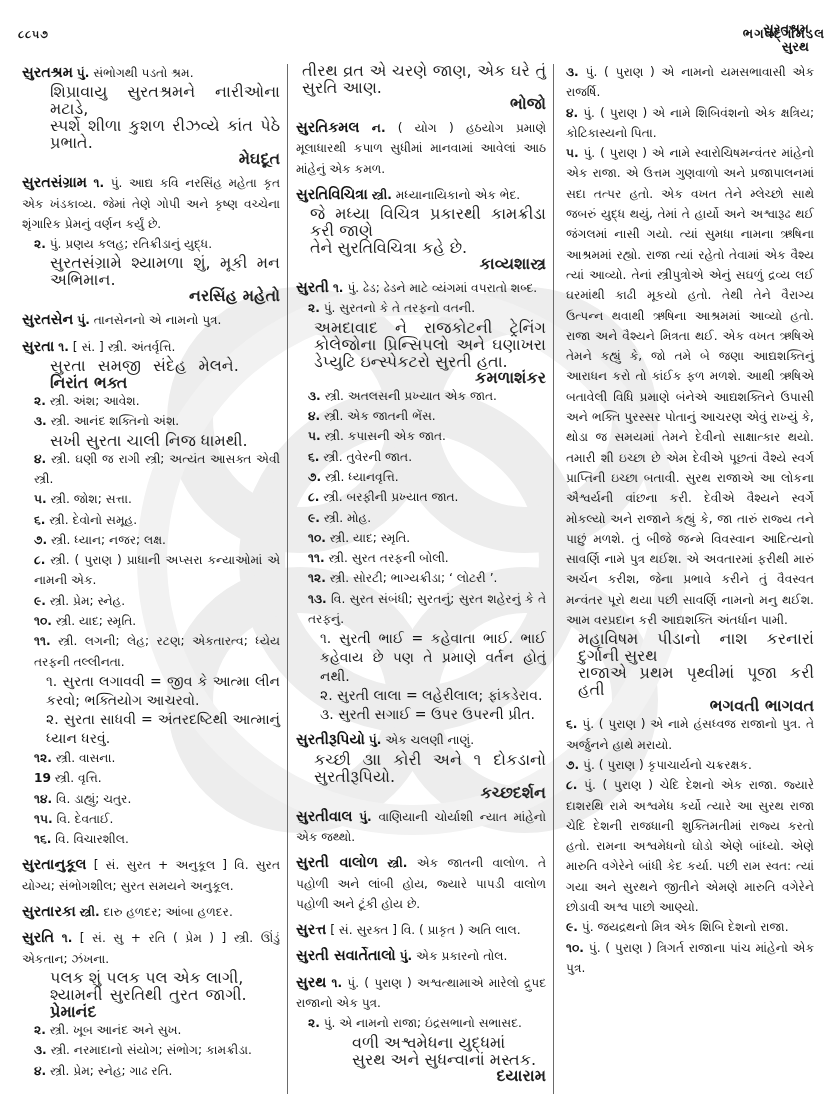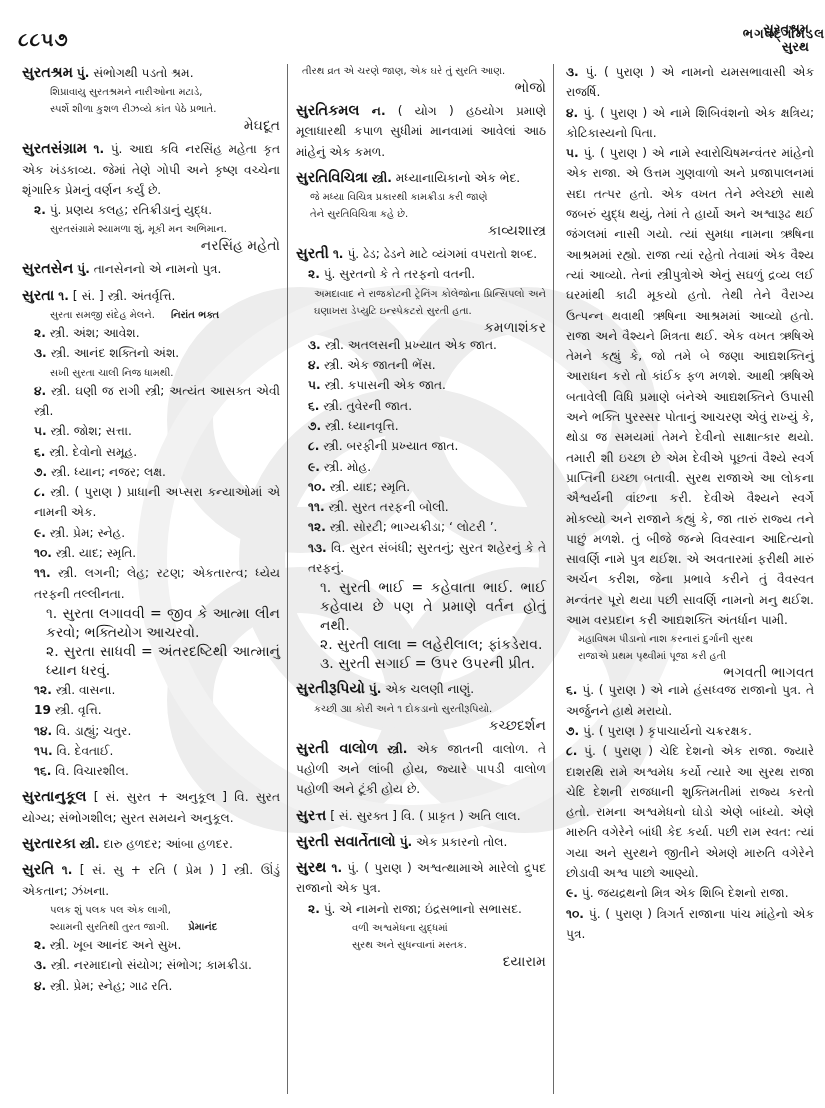--- a/index.html
+++ b/index.html
@@ -4,42 +4,42 @@
 <style>
   html, body { margin: 0; padding: 0; }
   body {
     width: 825px; height: 1108px; overflow: hidden;
     background: #ffffff; color: #141414;
     font-family: "DejaVu Sans", "Liberation Sans", sans-serif;
     position: relative;
   }
   .watermark { position: absolute; left: 0; top: 0; width: 825px; height: 1108px; pointer-events: none; z-index: 0; }
   .page-header { position: absolute; top: 14px; left: 0; width: 825px; height: 44px; z-index: 1; }
-  .page-number { position: absolute; left: 18px; top: 14px; font-size: 19px; font-weight: bold; letter-spacing: 1px; }
+  .page-number { position: absolute; left: 18px; top: 14px; font-size: 11px; font-weight: bold; letter-spacing: 1px; }
   .page-title { position: absolute; left: 0; width: 825px; top: 12px; text-align: right; font-size: 13px; font-weight: bold; letter-spacing: 1px; }
   .guide-words { position: absolute; right: 16px; top: 6px; text-align: right; font-size: 13px; font-weight: bold; line-height: 18px; }
 
   .columns { position: absolute; top: 62px; left: 0; width: 825px; height: 1040px; z-index: 1; }
   .col { position: absolute; top: 0; height: 1040px; font-size: 12.2px; line-height: 20.3px; }
   .col-1 { left: 22px; width: 258px; }
   .col-2 { left: 296px; width: 250px; }
   .col-3 { left: 566px; width: 248px; }
   .divider { position: absolute; top: 2px; width: 1px; background: #6a6a6a; }
   .divider-1 { left: 287px; height: 1030px; }
   .divider-2 { left: 553px; height: 1030px; }
 
   .entry { margin: 0 0 5px 0; text-align: justify; }
   .hw { font-weight: bold; font-size: 14.5px; }
   .gram { font-weight: bold; }
   .line { display: block; }
   .sense { display: block; padding-left: 12px; text-indent: 0; }
   .sense-num { font-weight: bold; }
-  .quote { display: block; font-size: 10px; line-height: 17px; padding-left: 28px; color: #222; }
+  .quote { display: block; font-size: 16px; line-height: 17px; padding-left: 28px; color: #222; }
   .quote b { font-weight: bold; }
-  .source { display: block; text-align: right; font-size: 14px; font-weight: normal; line-height: 16px; color: #222; }
+  .source { display: block; text-align: right; font-size: 16px; font-weight: bold; line-height: 16px; color: #222; }
   .sub { display: block; padding-left: 24px; font-size: 14px; line-height: 19px; }
 </style>
 </head>
 <body>
 
 <svg class="watermark" viewBox="0 0 825 1108">
   <g fill="none" stroke="#ededed" stroke-width="46">
     <circle cx="412" cy="560" r="150"></circle>
     <circle cx="300" cy="420" r="110"></circle>
     <circle cx="525" cy="420" r="110"></circle>
@@ -179,20 +179,25 @@
       <span class="sub">૩. સુરતી સગાઈ = ઉપર ઉપરની પ્રીત.</span>
     </div>
     <div class="entry">
       <span class="hw">સુરતીરૂપિયો</span>
       <span class="gram">પું.</span>
       <span>એક ચલણી નાણું.</span>
       <span class="quote" style="padding-left:18px">કચ્છી ૩॥ કોરી અને ૧ દોકડાનો સુરતીરૂપિયો.</span>
       <span class="source">કચ્છદર્શન</span>
     </div>
     <div class="entry">
+      <span class="hw">સુરતીવાલ</span>
+      <span class="gram">પું.</span>
+      <span>વાણિયાની ચોર્યાશી ન્યાત માંહેનો એક જથ્થો.</span>
+    </div>
+    <div class="entry">
       <span class="hw">સુરતી વાલોળ</span>
       <span class="gram">સ્ત્રી.</span>
       <span>એક જાતની વાલોળ. તે પહોળી અને લાંબી હોય, જ્યારે પાપડી વાલોળ પહોળી અને ટૂંકી હોય છે.</span>
     </div>
     <div class="entry">
       <span class="hw">સુરત્ત</span>
       <span>[ સં. સુરક્ત ] વિ. ( પ્રાકૃત ) અતિ લાલ.</span>
     </div>
     <div class="entry">
       <span class="hw">સુરતી સવાર્તેતાલો</span>

